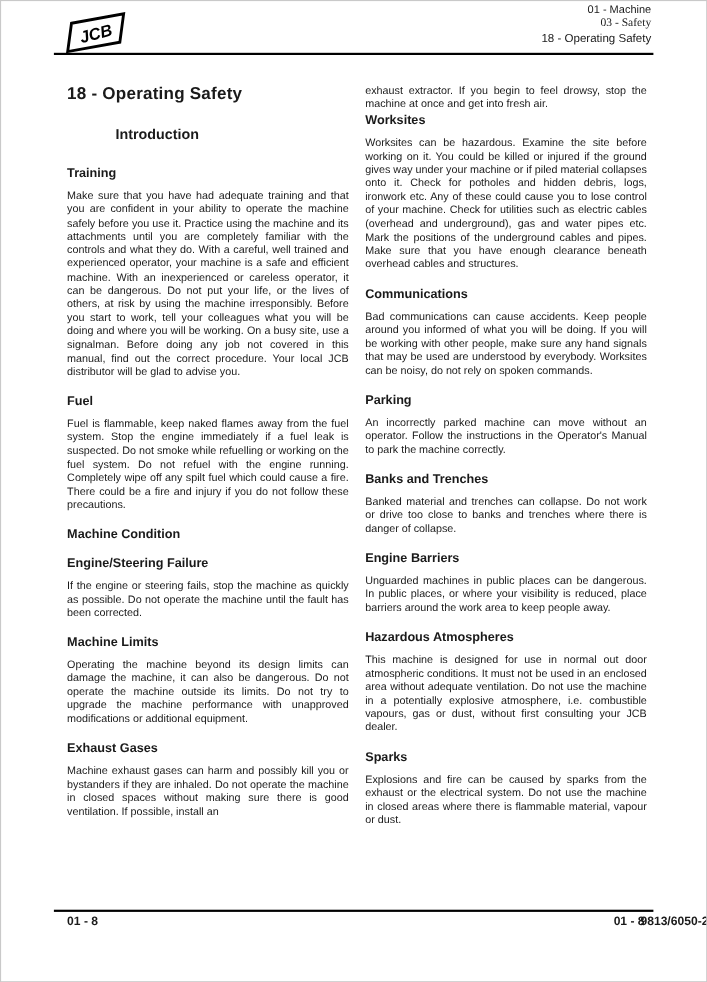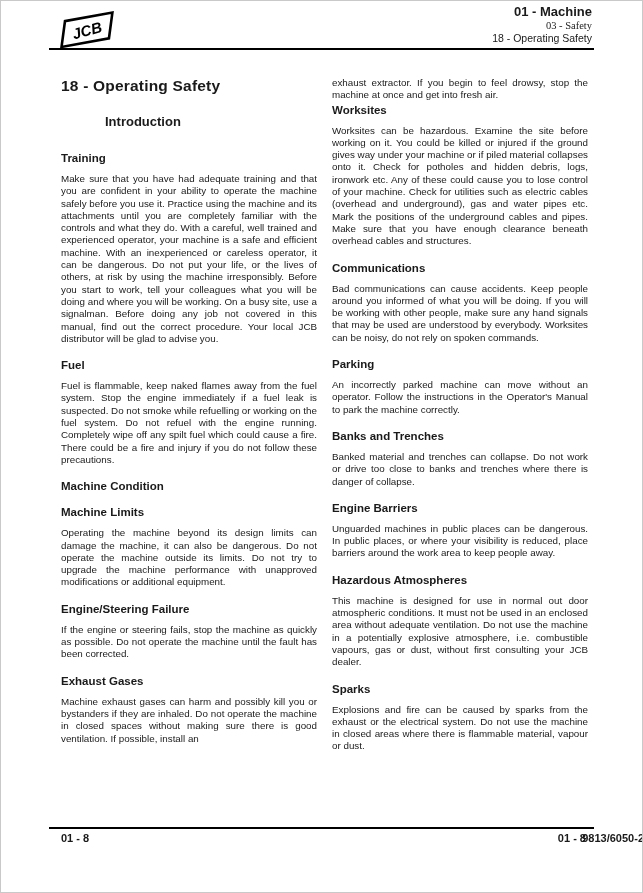--- a/index.html
+++ b/index.html
@@ -11,21 +11,21 @@
     box-sizing: border-box;
     border: 1px solid #c9c9c9;
     font-family: "Liberation Sans", sans-serif;
     color: #1a1a1a;
     overflow: hidden;
   }
 
   
   .logo-wrap { position: absolute; left: 50px; top: 6px; width: 70px; height: 46px; }
   .header-meta { position: absolute; top: 3px; right: 50px; text-align: right; line-height: 1.2; }
-  .hm-line1 { font-weight: bold; font-size: 13px; }
+  .hm-line1 { font-weight: normal; font-size: 10px; }
   .hm-line2 { font-size: 10.5px; font-family: Liberation Serif, serif; }
   .hm-line3 { font-size: 10.5px; }
   .hrule { position: absolute; left: 48px; width: 545px; height: 2px; background: #000; }
   .header-rule { top: 47px; }
   .footer-rule { top: 826px; }
 
   
   .col { position: absolute; top: 76px; width: 256px; }
   .col-left  { left: 60px; }
   .col-right { left: 331px; }
@@ -77,27 +77,27 @@
     <div class="sec">
       <div class="sec-heading">Fuel</div>
       <p class="body-text">Fuel is flammable, keep naked flames away from the fuel system. Stop the engine immediately if a fuel leak is suspected. Do not smoke while refuelling or working on the fuel system. Do not refuel with the engine running. Completely wipe off any spilt fuel which could cause a fire. There could be a fire and injury if you do not follow these precautions.</p>
     </div>
 
     <div class="sec">
       <div class="sec-heading">Machine Condition</div>
     </div>
 
     <div class="sec">
-      <div class="sec-heading">Machine Limits</div>
-      <p class="body-text">Operating the machine beyond its design limits can damage the machine, it can also be dangerous. Do not operate the machine outside its limits. Do not try to upgrade the machine performance with unapproved modifications or additional equipment.</p>
+      <div class="sec-heading">Engine/Steering Failure</div>
+      <p class="body-text">If the engine or steering fails, stop the machine as quickly as possible. Do not operate the machine until the fault has been corrected.</p>
     </div>
 
     <div class="sec">
-      <div class="sec-heading">Engine/Steering Failure</div>
-      <p class="body-text">If the engine or steering fails, stop the machine as quickly as possible. Do not operate the machine until the fault has been corrected.</p>
+      <div class="sec-heading">Machine Limits</div>
+      <p class="body-text">Operating the machine beyond its design limits can damage the machine, it can also be dangerous. Do not operate the machine outside its limits. Do not try to upgrade the machine performance with unapproved modifications or additional equipment.</p>
     </div>
 
     <div class="sec">
       <div class="sec-heading">Exhaust Gases</div>
       <p class="body-text">Machine exhaust gases can harm and possibly kill you or bystanders if they are inhaled. Do not operate the machine in closed spaces without making sure there is good ventilation. If possible, install an</p>
     </div>
   </div>
 
   <div class="col col-right">
     <p class="body-text continuation">exhaust extractor. If you begin to feel drowsy, stop the machine at once and get into fresh air.</p>

